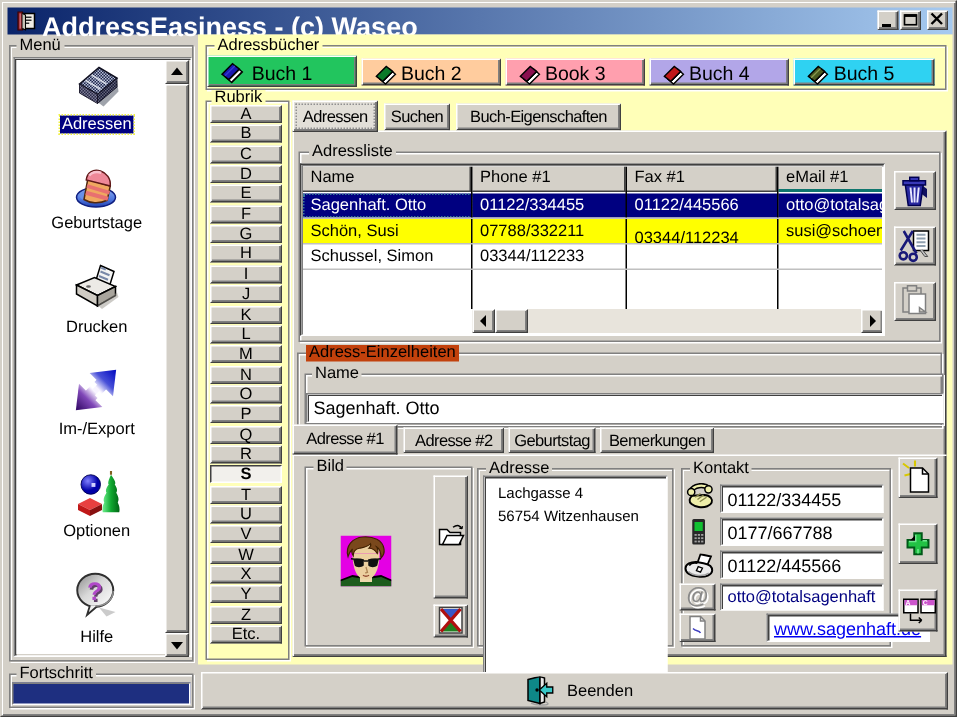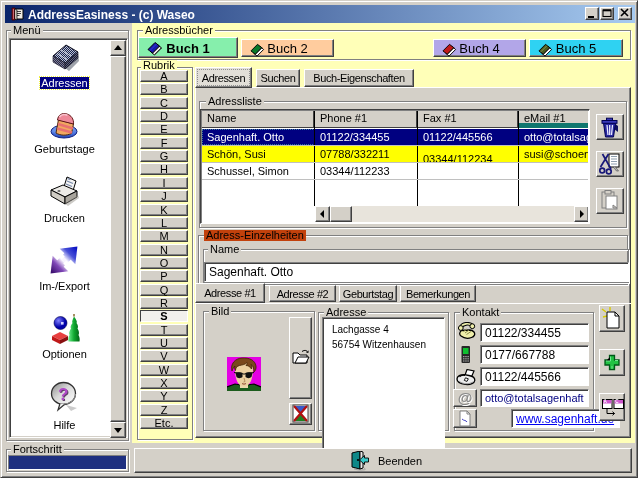--- a/index.html
+++ b/index.html
@@ -1,21 +1,21 @@
 <!DOCTYPE html>
 <html><head><meta charset="utf-8"><style>
 *{margin:0;padding:0;box-sizing:border-box;font-family:"Liberation Sans",sans-serif;}
 body{width:638px;height:478px;overflow:hidden;background:#d4d0c8;}
 .abs{position:absolute;}
 #win{position:absolute;left:0;top:0;width:638px;height:478px;background:#d4d0c8;
  border:1px solid;border-color:#d4d0c8 #404040 #404040 #d4d0c8;
  box-shadow:inset 1px 1px 0 #fff,inset -1px -1px 0 #808080;}
 #title{position:absolute;left:4px;top:4px;width:630px;height:18px;
  background:linear-gradient(to right,#0a246a,#a6caf0);color:#fff;}
-#title .txt{position:absolute;left:23px;top:3px;font-size:12px;font-weight:bold;letter-spacing:0px;}
+#title .txt{position:absolute;left:23px;top:3px;font-size:18px;font-weight:bold;letter-spacing:0px;}
 .tbtn{position:absolute;top:2px;width:14px;height:13px;background:#d4d0c8;
  border:1px solid;border-color:#fff #404040 #404040 #fff;box-shadow:inset -1px -1px 0 #808080;
  font-size:9px;text-align:center;color:#000;font-weight:bold;line-height:11px;}
 .sunken{background:#fff;border:1px solid;border-color:#808080 #fff #fff #808080;box-shadow:inset 1px 1px 0 #404040,inset -1px -1px 0 #d4d0c8;}
 .group{position:absolute;border:1px solid #808080;box-shadow:1px 1px 0 #fff,inset 1px 1px 0 #fff;}
 .glabel{position:absolute;font-size:11px;color:#000;padding:0 2px;line-height:11px;}
 .ylw{background:#ffffb8;}
 #yellowpane{position:absolute;left:131px;top:22px;width:503px;height:420px;background:#ffffb8;}
 #mainpanel{position:absolute;left:194px;top:86px;width:436px;height:351px;background:#d4d0c8;
  border:1px solid;border-color:#fff #404040 #404040 #fff;box-shadow:inset -1px -1px 0 #808080;}
@@ -165,36 +165,44 @@
         <path d="M7 10 L11 5 L3 5 Z" fill="#000"></path>
       </svg></div>
 <div class="sb" style="left:109px;top:55px;width:16px;height:366px;"></div>
 
 <div class="group" style="left:5px;top:448px;width:123px;height:23px;"></div>
 <div class="glabel" style="left:10px;top:443px;background:#d4d0c8;">Fortschritt</div>
 <div class="abs" style="left:7px;top:454px;width:119px;height:15px;background:#1e2f80;border:1px solid;border-color:#808080 #fff #fff #808080;"></div>
 
 <div class="group" style="left:136px;top:29px;width:494px;height:30px;background:#ffffb8;"></div>
 <div class="glabel ylw" style="left:142px;top:24px;">Adressbücher</div>
-<div class="booktab" style="left:137px;top:36px;width:100px;height:21px;background:#86efac;font-weight:bold;">
+<div class="booktab" style="left:137px;top:36px;width:100px;height:21px;background:#22c55e;font-weight:normal;">
  <svg width="16" height="16" viewBox="0 0 16 16">
         <polygon points="3.5,11.5 10.5,4.5 14.5,8 7.5,15" fill="#fff" stroke="#000" stroke-width="1"></polygon>
         <path d="M6 13.2 l7 -7 M7.5 14.4 l7 -7" stroke="#000" stroke-width="0.6"></path>
         <polygon points="1,9.5 8,2.5 12.5,6 5.5,13" fill="#1818b0" stroke="#000" stroke-width="1"></polygon>
         <path d="M3 10.5 l6.5 -6.5" stroke="#3838d0" stroke-width="1"></path>
       </svg>
  <div class="bt">Buch 1</div>
     </div>
 <div class="booktab" style="left:240px;top:38px;width:93px;height:18px;background:#ffcc9e;">
  <svg width="15" height="15" viewBox="0 0 16 16">
         <polygon points="3.5,11.5 10.5,4.5 14.5,8 7.5,15" fill="#fff" stroke="#000" stroke-width="1"></polygon>
         <path d="M6 13.2 l7 -7" stroke="#000" stroke-width="0.6"></path>
         <polygon points="1,9.5 8,2.5 12.5,6 5.5,13" fill="#0a7a2a" stroke="#000" stroke-width="1"></polygon>
       </svg>
  <div class="bt" style="top:1px">Buch 2</div>
+    </div>
+<div class="booktab" style="left:336px;top:38px;width:93px;height:18px;background:#ff9fae;">
+ <svg width="15" height="15" viewBox="0 0 16 16">
+        <polygon points="3.5,11.5 10.5,4.5 14.5,8 7.5,15" fill="#fff" stroke="#000" stroke-width="1"></polygon>
+        <path d="M6 13.2 l7 -7" stroke="#000" stroke-width="0.6"></path>
+        <polygon points="1,9.5 8,2.5 12.5,6 5.5,13" fill="#8a1050" stroke="#000" stroke-width="1"></polygon>
+      </svg>
+ <div class="bt" style="top:1px">Book 3</div>
     </div>
 <div class="booktab" style="left:432px;top:38px;width:93px;height:18px;background:#b2a6e8;">
  <svg width="15" height="15" viewBox="0 0 16 16">
         <polygon points="3.5,11.5 10.5,4.5 14.5,8 7.5,15" fill="#fff" stroke="#000" stroke-width="1"></polygon>
         <path d="M6 13.2 l7 -7" stroke="#000" stroke-width="0.6"></path>
         <polygon points="1,9.5 8,2.5 12.5,6 5.5,13" fill="#c01818" stroke="#000" stroke-width="1"></polygon>
       </svg>
  <div class="bt" style="top:1px">Buch 4</div>
     </div>
 <div class="booktab" style="left:528px;top:38px;width:94px;height:18px;background:#2fd2f2;">
@@ -247,21 +255,21 @@
 <div id="mainpanel"></div>
 
 <div class="group" style="left:198px;top:100px;width:428px;height:127px;"></div>
 <div class="glabel" style="left:205px;top:95px;background:#d4d0c8;">Adressliste</div>
 
 <div class="abs" style="left:199px;top:108px;width:390px;height:115px;border:1px solid;border-color:#404040 #fff #fff #404040;box-shadow:inset 1px 1px 0 #808080;background:#fff;">
  <div class="abs" style="left:1px;top:1px;width:386px;height:111px;overflow:hidden;background:#fff;">
   <div class="hcell" style="left:0;top:0;width:112px;height:17px;border-bottom:1px solid #404040;">Name</div>
   <div class="hcell" style="left:113px;top:0;width:102px;height:17px;border-bottom:1px solid #404040;">Phone #1</div>
   <div class="hcell" style="left:216px;top:0;width:100px;height:17px;border-bottom:1px solid #404040;">Fax #1</div>
-  <div class="hcell" style="left:317px;top:0;width:70px;height:17px;border-bottom:5px solid #0f766e;border-right:none;">eMail #1</div>
+  <div class="hcell" style="left:317px;top:0;width:70px;height:17px;border-bottom:2px solid #0f766e;border-right:none;">eMail #1</div>
 
   <div class="cell" style="left:0;top:18px;width:113px;height:16px;background:#000080;color:#fff;outline:1px dotted #3a7a9a;outline-offset:-1px;">Sagenhaft. Otto</div>
   <div class="cell" style="left:113px;top:18px;width:103px;height:16px;background:#000080;color:#fff;">01122/334455</div>
   <div class="cell" style="left:216px;top:18px;width:101px;height:16px;background:#000080;color:#fff;">01122/445566</div>
   <div class="cell" style="left:317px;top:18px;width:70px;height:16px;background:#000080;color:#fff;">otto@totalsage</div>
 
   <div class="cell" style="left:0;top:35px;width:113px;height:16px;background:#ffff00;">Schön, Susi</div>
   <div class="cell" style="left:113px;top:35px;width:103px;height:16px;background:#ffff00;">07788/332211</div>
   <div class="cell" style="left:216px;top:35px;width:101px;height:16px;background:#ffff00;"></div>
   <div class="cell" style="left:317px;top:35px;width:70px;height:16px;background:#ffff00;">susi@schoen.d</div>

